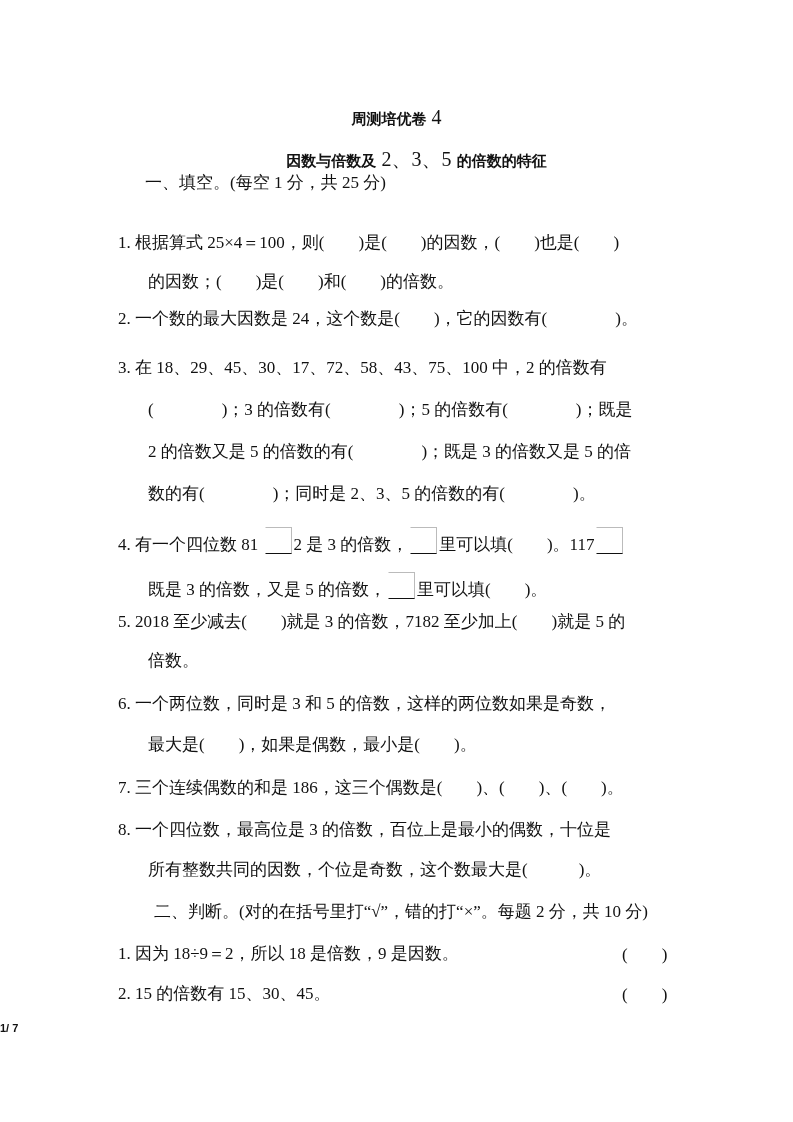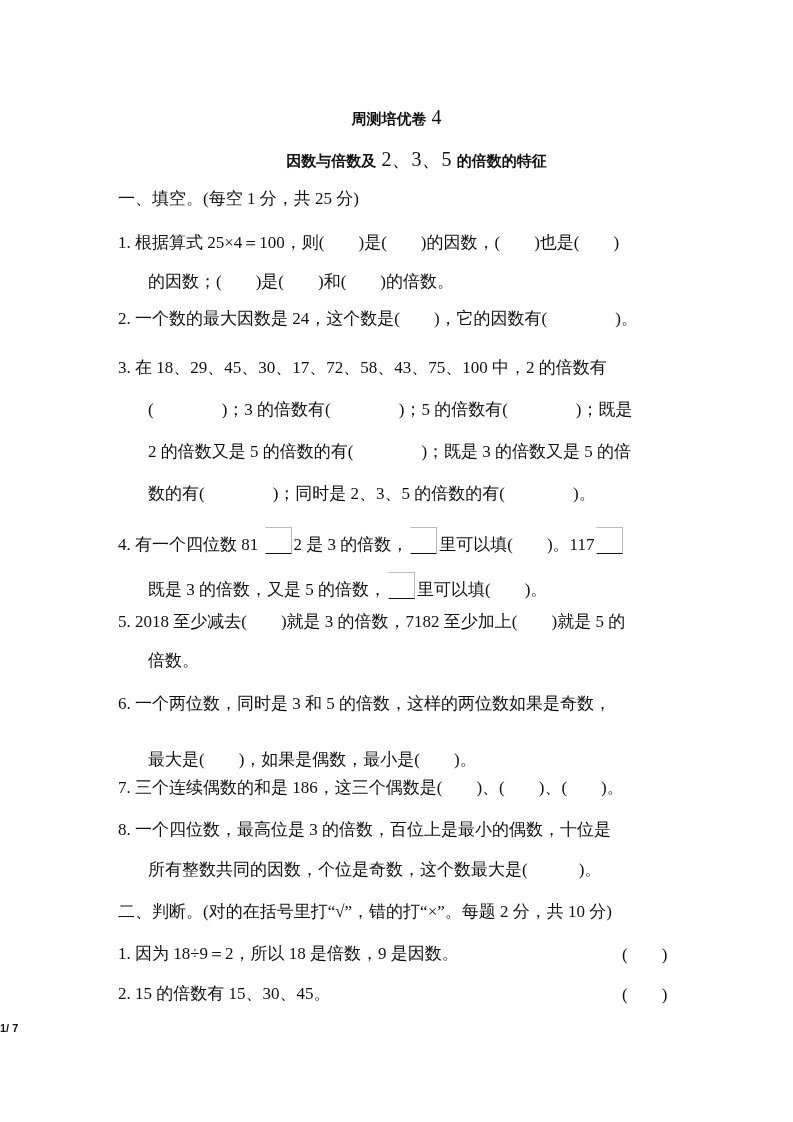--- a/index.html
+++ b/index.html
@@ -25,21 +25,21 @@
 <div class="title" style="top:106px;">
   <span>周测培优卷</span>
   <span class="num">4</span>
 </div>
 <div class="title" style="top:146px;margin-left:20px;">
   <span>因数与倍数及</span>
   <span class="num">2、3、5</span>
   <span>的倍数的特征</span>
 </div>
 
-<div class="line sec" style="top:188px;">一、填空。(每空 1 分，共 25 分)</div>
+<div class="line sec" style="top:172px;margin-left:27px;">一、填空。(每空 1 分，共 25 分)</div>
 
 <div class="line q" style="top:232px;">1. 根据算式 25×4＝100，则(　　)是(　　)的因数，(　　)也是(　　)</div>
 <div class="line ind" style="top:271px;">的因数；(　　)是(　　)和(　　)的倍数。</div>
 
 <div class="line q" style="top:308px;">2. 一个数的最大因数是 24，这个数是(　　)，它的因数有(　　　　)。</div>
 
 <div class="line q" style="top:357px;">3. 在 18、29、45、30、17、72、58、43、75、100 中，2 的倍数有</div>
 <div class="line ind" style="top:399px;">(　　　　)；3 的倍数有(　　　　)；5 的倍数有(　　　　)；既是</div>
 <div class="line ind" style="top:441px;">2 的倍数又是 5 的倍数的有(　　　　)；既是 3 的倍数又是 5 的倍</div>
 <div class="line ind" style="top:483px;">数的有(　　　　)；同时是 2、3、5 的倍数的有(　　　　)。</div>
@@ -48,28 +48,28 @@
   <span>4. 有一个四位数 81 </span><span class="box"></span><span>2 是 3 的倍数，</span><span class="box"></span><span>里可以填(　　)。117</span><span class="box"></span>
 </div>
 <div class="line ind" style="top:572px;">
   <span>既是 3 的倍数，又是 5 的倍数，</span><span class="box"></span><span>里可以填(　　)。</span>
 </div>
 
 <div class="line q" style="top:611px;">5. 2018 至少减去(　　)就是 3 的倍数，7182 至少加上(　　)就是 5 的</div>
 <div class="line ind" style="top:650px;">倍数。</div>
 
 <div class="line q" style="top:693px;">6. 一个两位数，同时是 3 和 5 的倍数，这样的两位数如果是奇数，</div>
-<div class="line ind" style="top:734px;margin-top:15px;">最大是(　　)，如果是偶数，最小是(　　)。</div>
+<div class="line ind" style="top:734px;">最大是(　　)，如果是偶数，最小是(　　)。</div>
 
 <div class="line q" style="top:777px;">7. 三个连续偶数的和是 186，这三个偶数是(　　)、(　　)、(　　)。</div>
 
 <div class="line q" style="top:819px;">8. 一个四位数，最高位是 3 的倍数，百位上是最小的偶数，十位是</div>
 <div class="line ind" style="top:859px;">所有整数共同的因数，个位是奇数，这个数最大是(　　　)。</div>
 
-<div class="line sec" style="top:901px;">二、判断。(对的在括号里打“√”，错的打“×”。每题 2 分，共 10 分)</div>
+<div class="line sec" style="top:901px;margin-left:36px;">二、判断。(对的在括号里打“√”，错的打“×”。每题 2 分，共 10 分)</div>
 
 <div class="line q" style="top:943px;">1. 因为 18÷9＝2，所以 18 是倍数，9 是因数。</div>
 <div class="paren" style="top:943px; left:622px;">(　　)</div>
 
 <div class="line q" style="top:983px;">2. 15 的倍数有 15、30、45。</div>
 <div class="paren" style="top:983px; left:622px;">(　　)</div>
 
 <div class="page-num">1/ 7</div>
 
 </body></html>

